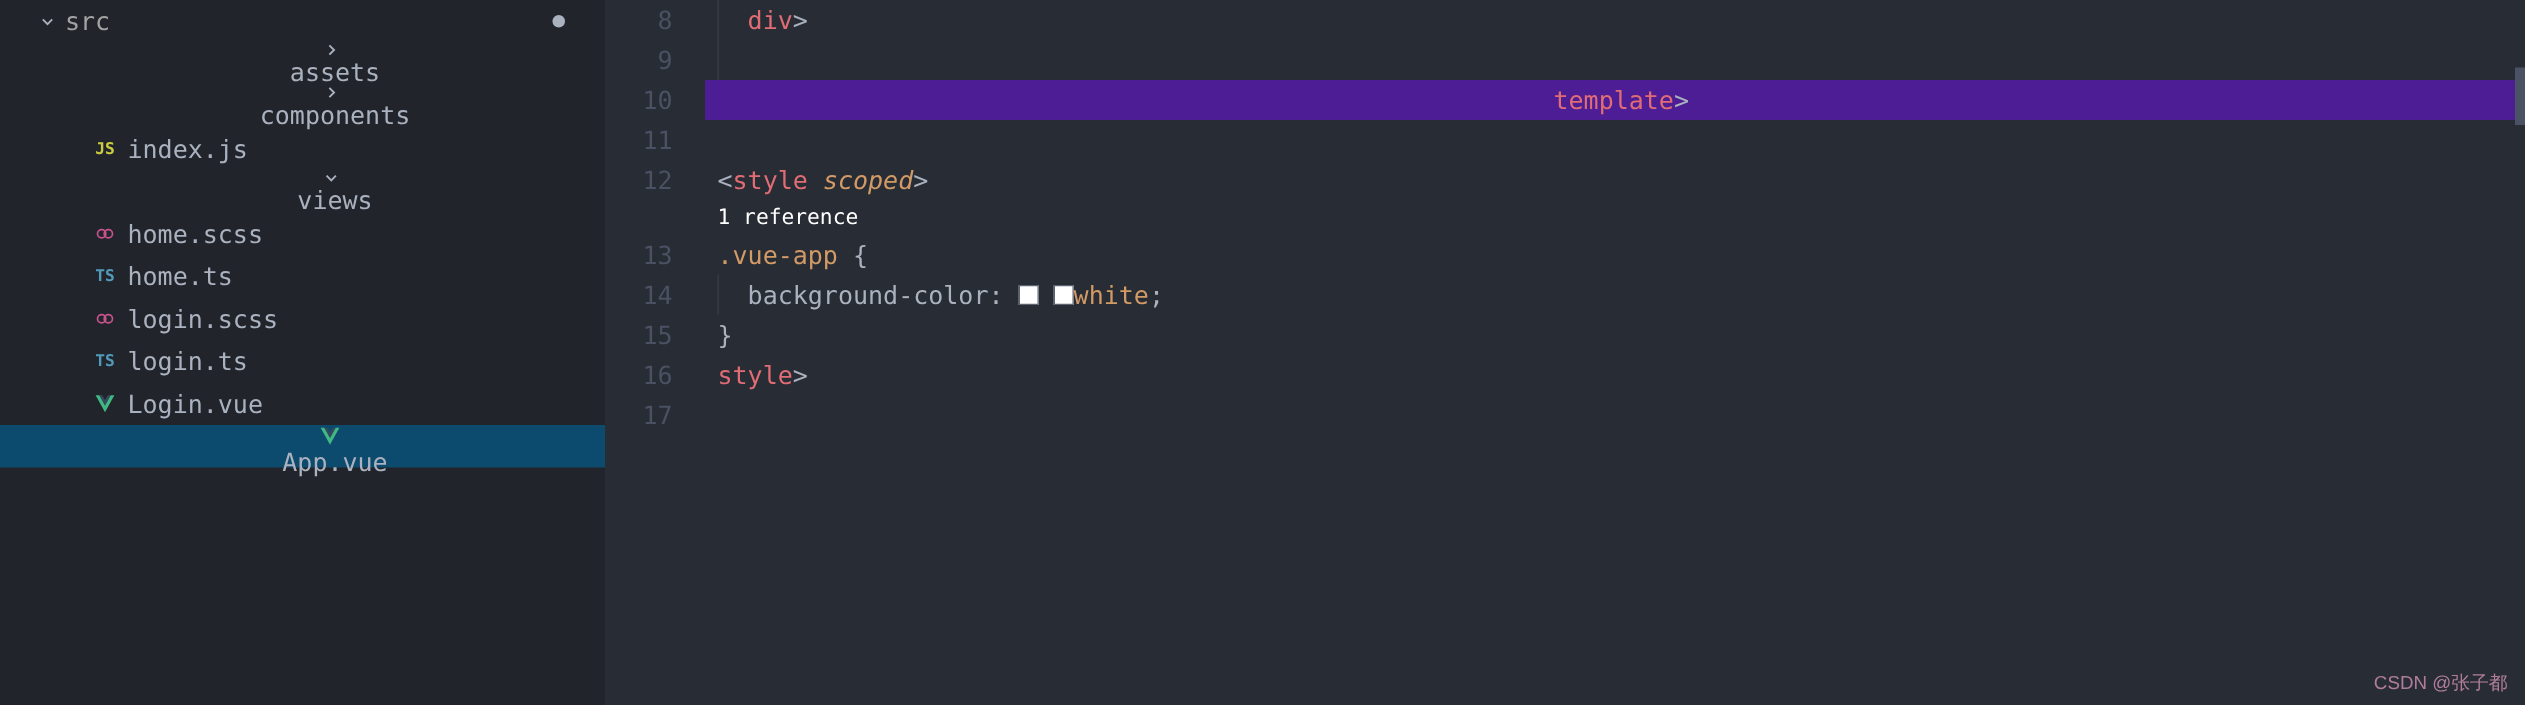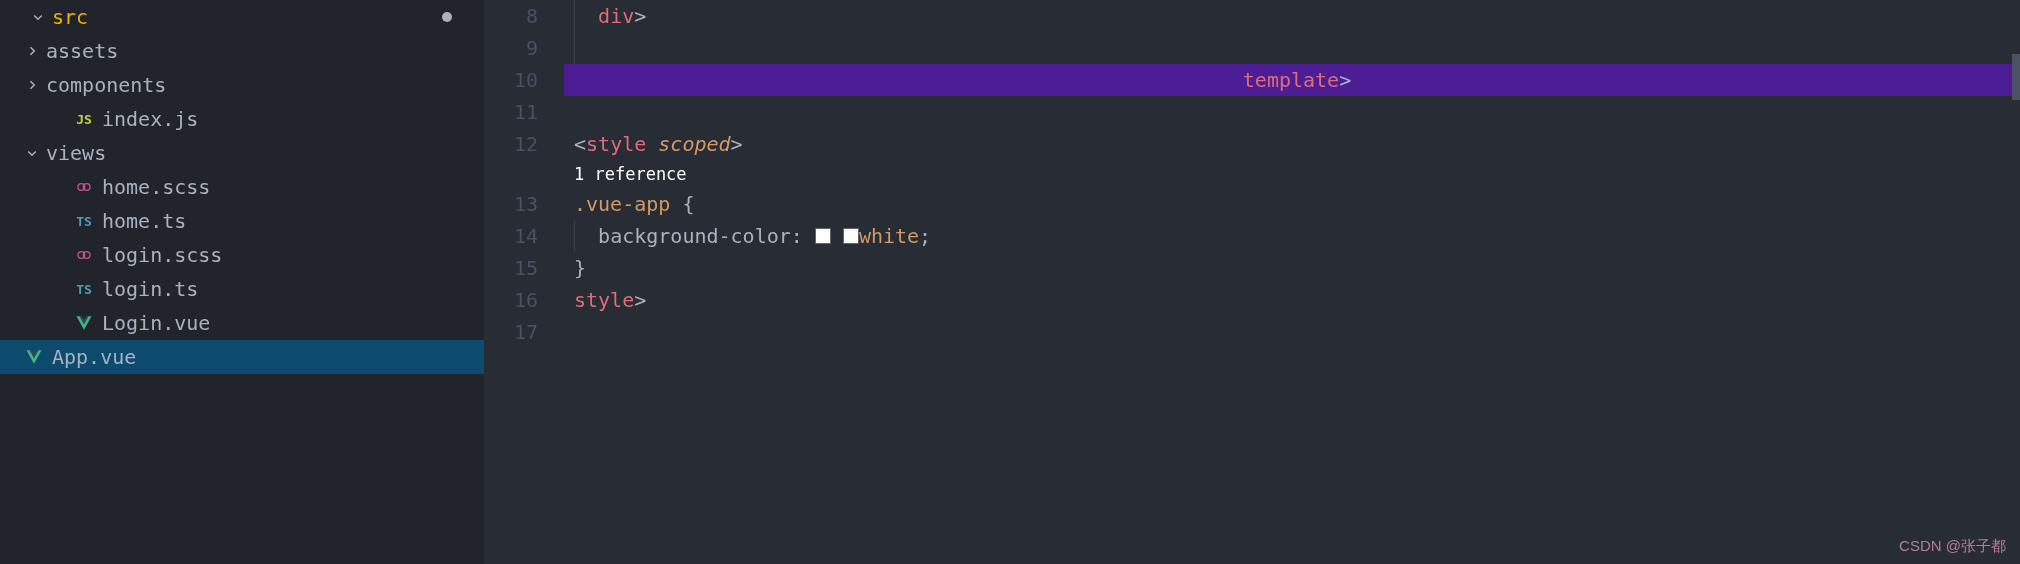--- a/index.html
+++ b/index.html
@@ -52,31 +52,31 @@
       height: 20px;
       display: inline-flex;
       align-items: center;
       justify-content: center;
       margin-right: 8px;
       font-size: 13px;
       font-weight: bold;
     }
     .icon-js { color: #cbcb41; }
     .icon-ts { color: #519aba; }
-    .folder-src { color: #eab308; }
+    .folder-src { color: #a3a3a3; }
     .dirty-dot {
       width: 10px;
       height: 10px;
       border-radius: 50%;
       background: #abb2bf;
       margin-left: auto;
       margin-right: 32px;
     }
     .indent-0 { padding-left: 30px; }
-    .indent-1 { padding-left: 24px; }
+    .indent-1 { padding-left: 52px; flex-direction: column; }
     .indent-2 { padding-left: 74px; }
     .editor {
       flex: 1;
       background: #282c34;
       display: flex;
       position: relative;
     }
     .gutter {
       width: 80px;
       text-align: right;

